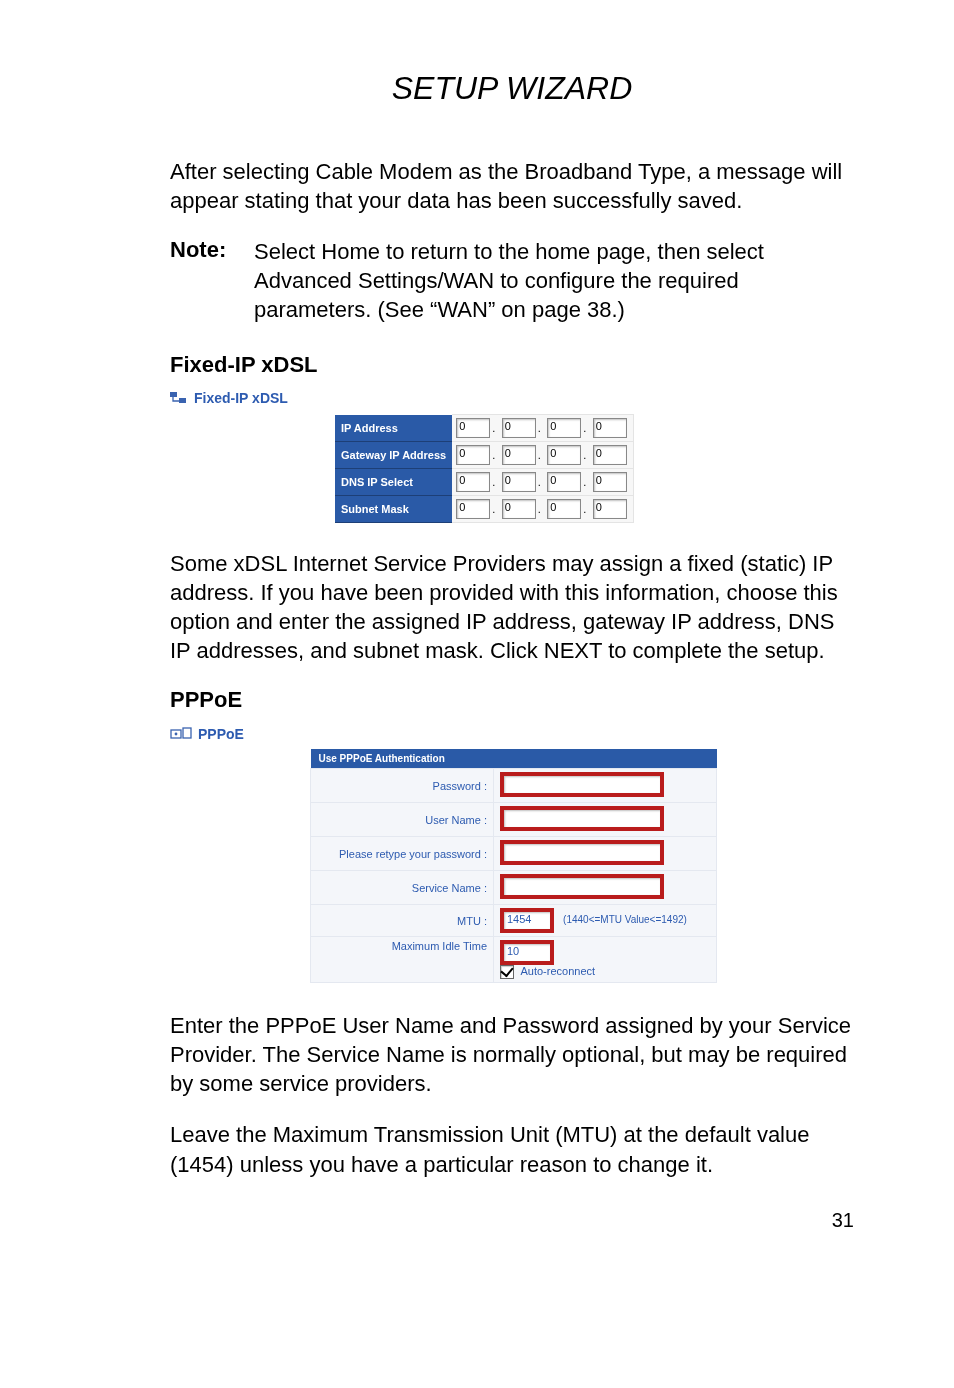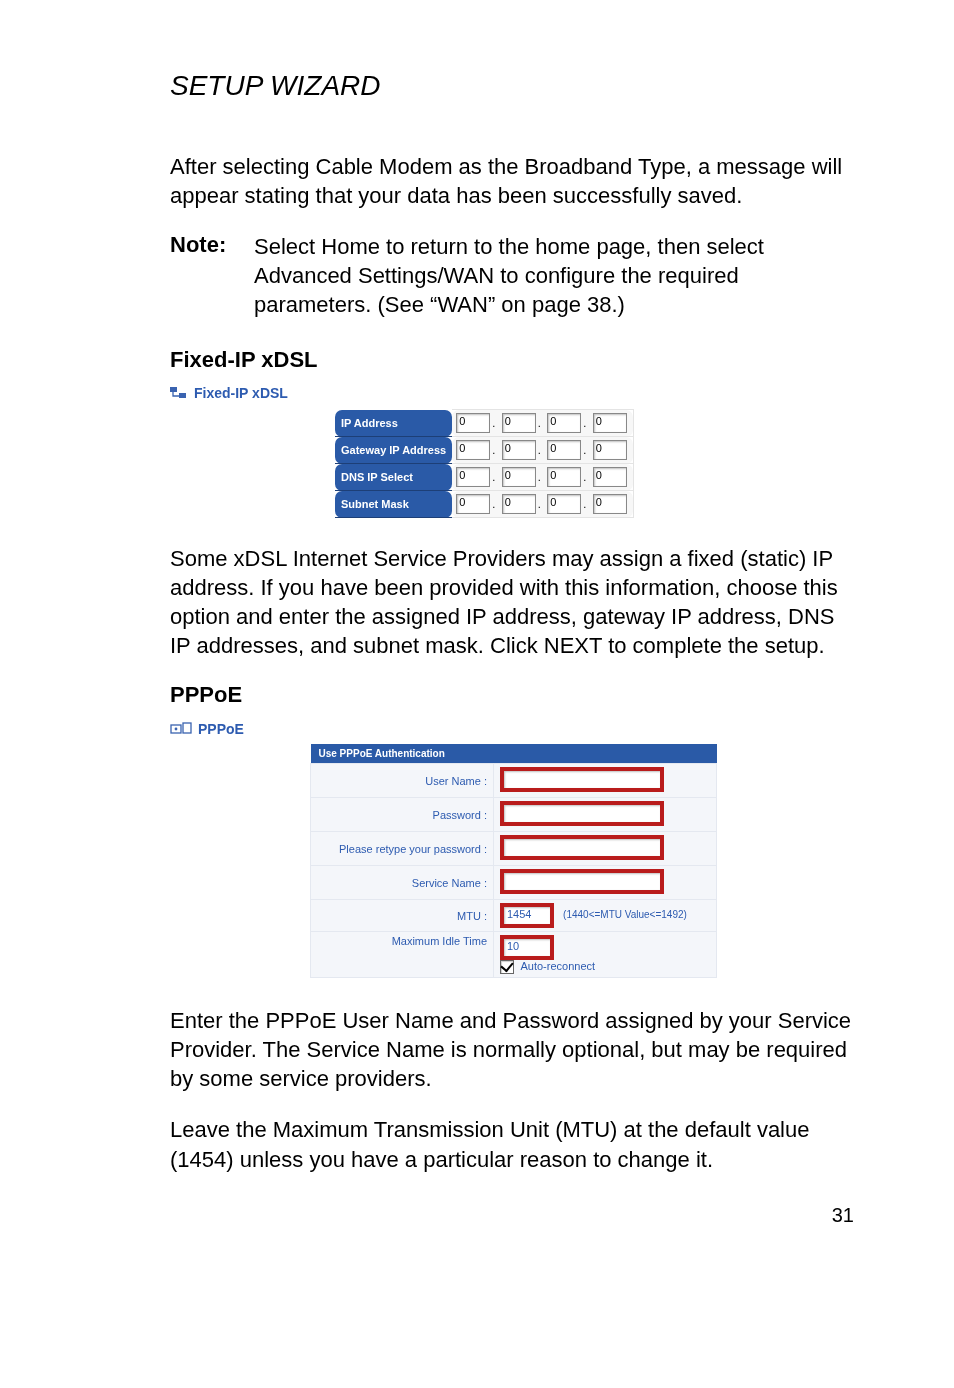--- a/index.html
+++ b/index.html
@@ -9,22 +9,22 @@
     margin: 0;
     padding: 0;
     width: 954px;
   }
   .page {
     padding: 70px 100px 60px 170px;
     box-sizing: border-box;
   }
   .running-header {
     font-style: italic;
-    font-size: 28px;
-    text-align: left;
+    font-size: 32px;
+    text-align: center;
     margin-bottom: 50px;
   }
   .section-title {
     font-weight: bold;
     font-size: 22px;
     margin: 0 0 12px 0;
   }
   .section-title.first {
     margin-top: 0;
   }
@@ -64,21 +64,20 @@
     position: relative;
   }
   .fixedip-icon svg { display:block; }
   .ip-table {
     border-collapse: collapse;
     margin-left: 165px;
     margin-bottom: 26px;
   }
   .ip-table td {
     padding: 3px 4px;
-    border-radius: 7px;
   }
   .ip-table .row-label {
     background: #2a5aa7;
     color: #fff;
     font-size: 11px;
     font-weight: bold;
     padding: 4px 6px;
     border-bottom: 1px solid #1d3f77;
   }
   .ip-table .row-inputs {
@@ -265,25 +264,25 @@
     </span>
     <span class="label">PPPoE</span>
   </div>
 
   <table class="pppoe-table">
     <tbody>
         <tr>
       <th colspan="2">Use PPPoE Authentication</th>
     </tr>
     <tr>
+      <td class="label">Password :</td>
+      <td class="value"><span class="textbox"></span></td>
+    </tr>
+    <tr>
       <td class="label">User Name :</td>
-      <td class="value"><span class="textbox"></span></td>
-    </tr>
-    <tr>
-      <td class="label">Password :</td>
       <td class="value"><span class="textbox"></span></td>
     </tr>
     <tr>
       <td class="label">Please retype your password :</td>
       <td class="value"><span class="textbox"></span></td>
     </tr>
     <tr>
       <td class="label">Service Name :</td>
       <td class="value"><span class="textbox"></span></td>
     </tr>

